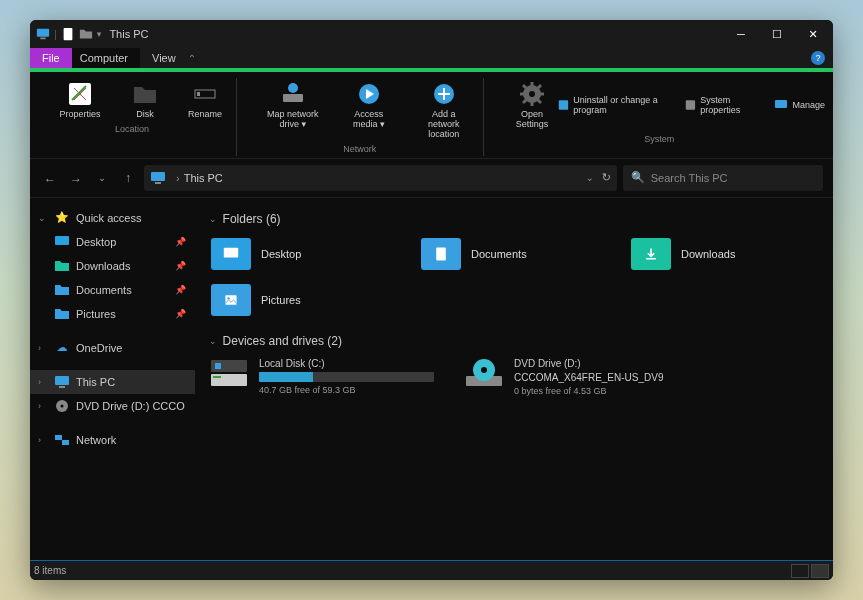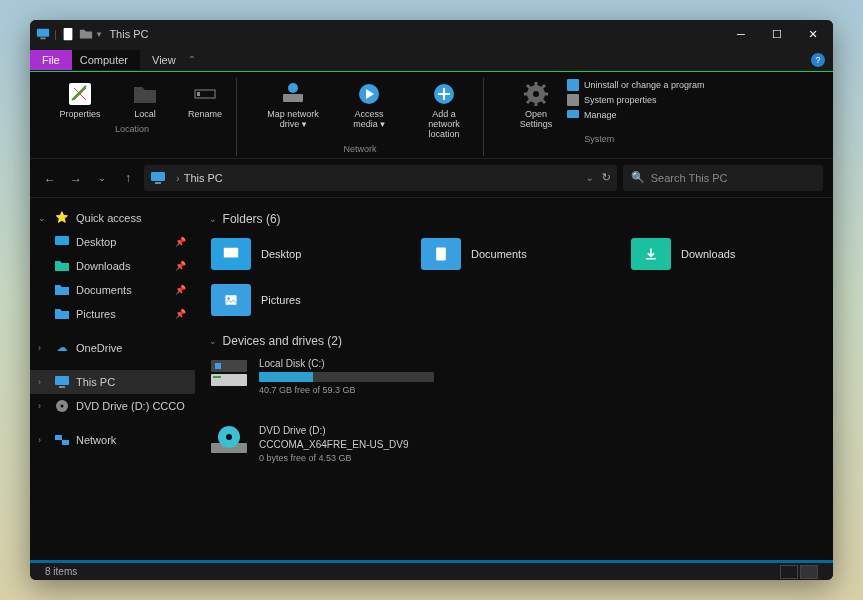--- a/index.html
+++ b/index.html
@@ -4,34 +4,34 @@
 <style>
 * { margin: 0; padding: 0; box-sizing: border-box; font-family: 'Segoe UI', sans-serif; }
 body { background: linear-gradient(180deg, #a8c8d8 0%, #c8d8c0 50%, #d8d0a8 100%); width: 863px; height: 600px; overflow: hidden; padding: 20px 30px; }
 .window { background: #0d0d0d; border-radius: 6px; width: 100%; height: 560px; display: flex; flex-direction: column; color: #e0e0e0; overflow: hidden; box-shadow: 0 8px 30px rgba(0,0,0,0.4); }
 .titlebar { height: 28px; background: #1a1a1a; display: flex; align-items: center; padding: 0 6px; font-size: 11px; }
 .titlebar .qat { display: flex; gap: 4px; align-items: center; }
 .titlebar .qat-icon { width: 14px; height: 14px; }
 .titlebar .title { margin-left: 8px; color: #ccc; }
 .titlebar .winbtns { margin-left: auto; display: flex; gap: 8px; }
 .winbtn { width: 28px; height: 24px; display: flex; align-items: center; justify-content: center; color: #fff; font-size: 11px; cursor: pointer; }
-.tabs { display: flex; align-items: center; background: #1a1a1a; height: 24px; font-size: 11px; border-bottom: 1px solid #22c55e; }
+.tabs { display: flex; align-items: center; background: #1a1a1a; height: 24px; font-size: 11px; border-bottom: 4px solid #22c55e; }
 .tab { padding: 4px 12px; cursor: pointer; color: #ccc; }
 .tab.file { background: #a830d0; color: #fff; }
 .tab.active { background: #0d0d0d; padding-left: 8px; }
 .help-icon { margin-left: auto; margin-right: 8px; width: 14px; height: 14px; background: #2a7fd0; border-radius: 50%; display: flex; align-items: center; justify-content: center; font-size: 9px; color: #fff; }
 .chevup { margin-right: 6px; color: #888; font-size: 10px; }
 .ribbon { background: #0d0d0d; display: flex; padding: 6px 8px 2px; gap: 8px; border-bottom: 1px solid #222; }
 .rgroup { display: flex; flex-direction: column; }
 .rgroup-items { display: flex; gap: 4px; }
 .rgroup-label { text-align: center; font-size: 9px; color: #888; margin-top: 2px; padding-bottom: 2px; }
 .rbtn { display: flex; flex-direction: column; align-items: center; justify-content: flex-start; width: 52px; padding: 2px; font-size: 9px; color: #ccc; cursor: pointer; text-align: center; line-height: 1.1; margin-left: 16px; }
 .rbtn .ricon { width: 28px; height: 28px; margin-bottom: 2px; display: flex; align-items: center; justify-content: center; }
 .rsep { width: 1px; background: #333; margin: 0 2px; }
-.rside { display: flex; flex-direction: column; gap: 1px; }
+.rside { display: flex; flex-direction: row; gap: 18px; }
 .rside-item { display: flex; align-items: center; gap: 4px; font-size: 9px; color: #ccc; cursor: pointer; }
 .rside-item .sicon { width: 14px; height: 14px; }
 .addrbar { display: flex; align-items: center; gap: 6px; padding: 6px 10px; background: #0d0d0d; border-bottom: 1px solid #222; }
 .navbtn { width: 20px; height: 20px; display: flex; align-items: center; justify-content: center; color: #aaa; font-size: 12px; cursor: pointer; }
 .addrbox { flex: 1; background: #1e1e1e; border-radius: 3px; height: 26px; display: flex; align-items: center; padding: 0 6px; font-size: 11px; color: #ccc; }
 .addrbox .pcicon { width: 16px; height: 16px; margin-right: 6px; }
 .addrbox .crumb-sep { margin: 0 4px; color: #888; }
 .addrbox .vbtn { margin-left: auto; color: #888; font-size: 10px; }
 .refresh { margin-left: 8px; color: #aaa; }
 .searchbox { width: 200px; background: #1e1e1e; border-radius: 3px; height: 26px; display: flex; align-items: center; padding: 0 8px; font-size: 11px; color: #888; }
@@ -44,29 +44,29 @@
 .snode .nicon { width: 16px; height: 16px; display: flex; align-items: center; justify-content: center; }
 .snode .pin { margin-left: auto; font-size: 9px; color: #666; }
 .snode.child { padding-left: 24px; }
 .sspace { height: 10px; }
 .content { flex: 1; background: #0d0d0d; padding: 8px 14px; overflow-y: auto; }
 .section-hdr { display: flex; align-items: center; gap: 6px; font-size: 12px; color: #ccc; margin: 6px 0 10px; cursor: pointer; }
 .section-hdr .chev { font-size: 9px; color: #888; }
 .folders { display: grid; grid-template-columns: repeat(3, 1fr); gap: 10px 20px; margin-bottom: 16px; }
 .folder { display: flex; align-items: center; gap: 10px; cursor: pointer; padding: 2px; font-size: 11px; color: #ddd; }
 .folder .ficon { width: 40px; height: 32px; border-radius: 3px; display: flex; align-items: center; justify-content: center; position: relative; }
-.drives { display: flex; gap: 30px; flex-direction: column; }
+.drives { display: flex; gap: 30px; }
 .drive { display: flex; gap: 10px; cursor: pointer; width: 225px; }
 .drive .dicon { width: 40px; height: 32px; flex-shrink: 0; }
 .drive .dinfo { flex: 1; font-size: 10px; color: #ccc; }
 .drive .dname { margin-bottom: 3px; }
 .drive .dbar { width: 100%; height: 10px; background: #3a3a3a; border-radius: 1px; overflow: hidden; margin-bottom: 3px; }
 .drive .dbar-fill { height: 100%; background: #2a9fd0; }
 .drive .dfree { color: #999; font-size: 9px; }
-.statusbar { height: 20px; background: #1a1a1a; display: flex; align-items: center; padding: 0 15px; font-size: 10px; color: #aaa; border-top: 3px solid #0369a1; }
+.statusbar { height: 20px; background: #1a1a1a; display: flex; align-items: center; padding: 0 4px; font-size: 10px; color: #aaa; border-top: 1px solid #0369a1; }
 .statusbar .viewbtns { margin-left: auto; display: flex; gap: 2px; }
 .viewbtn { width: 18px; height: 14px; border: 1px solid #444; cursor: pointer; }
 svg { display: block; }
 </style>
 </head>
 <body>
 
 <div class="window">
 
   <div class="titlebar">
@@ -112,21 +112,21 @@
               </svg>
             </div>
           <span>Properties</span>
         </div>
         <div class="rbtn" style="width:38px">
           <div class="ricon">
               <svg viewBox="0 0 28 28" width="28" height="28">
                 <path d="M3 7h8l3 3h11v13H3z" fill="#444"></path>
               </svg>
             </div>
-          <span>Local</span>
+          <span>Disk</span>
         </div>
         <div class="rbtn" style="width:42px">
           <div class="ricon">
               <svg viewBox="0 0 28 28" width="28" height="28">
                 <rect x="4" y="10" width="20" height="8" fill="none" stroke="#888"></rect>
                 <rect x="6" y="12" width="3" height="4" fill="#888"></rect>
               </svg>
             </div>
           <span>Rename</span>
         </div>

